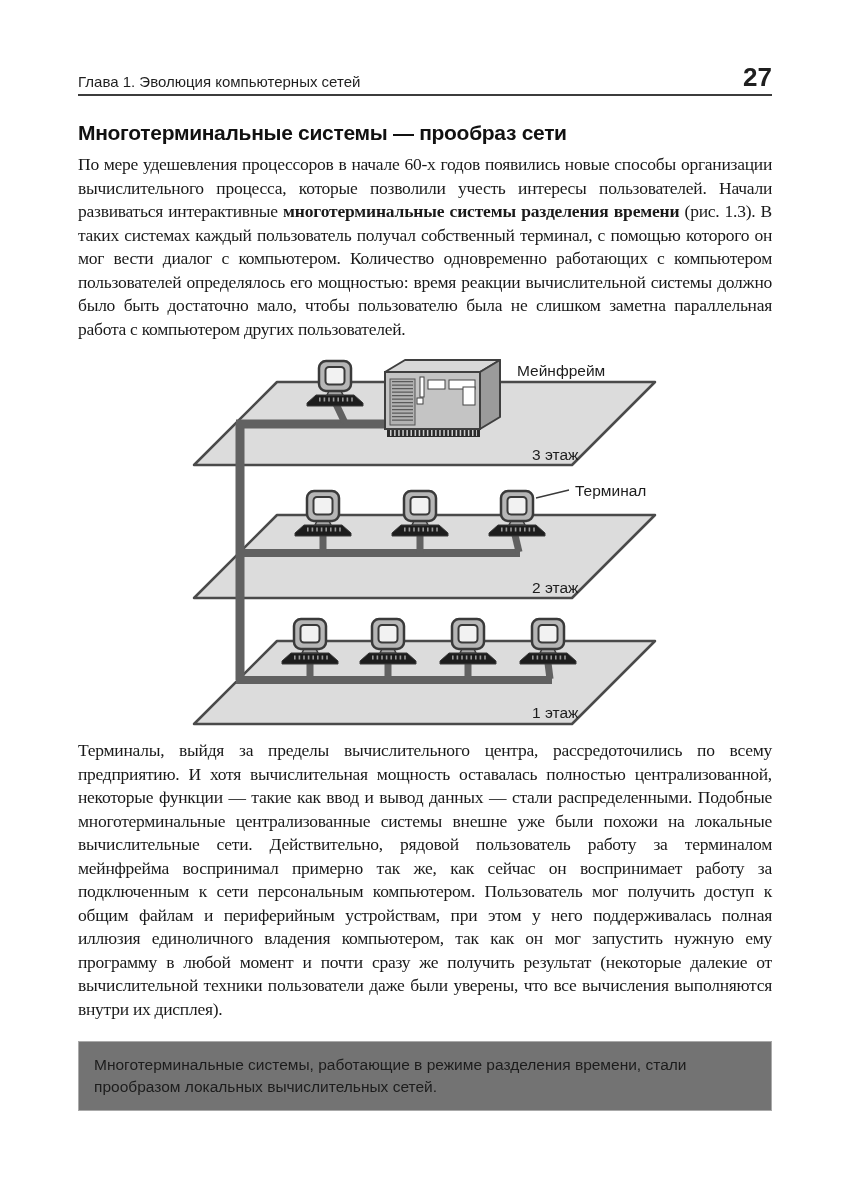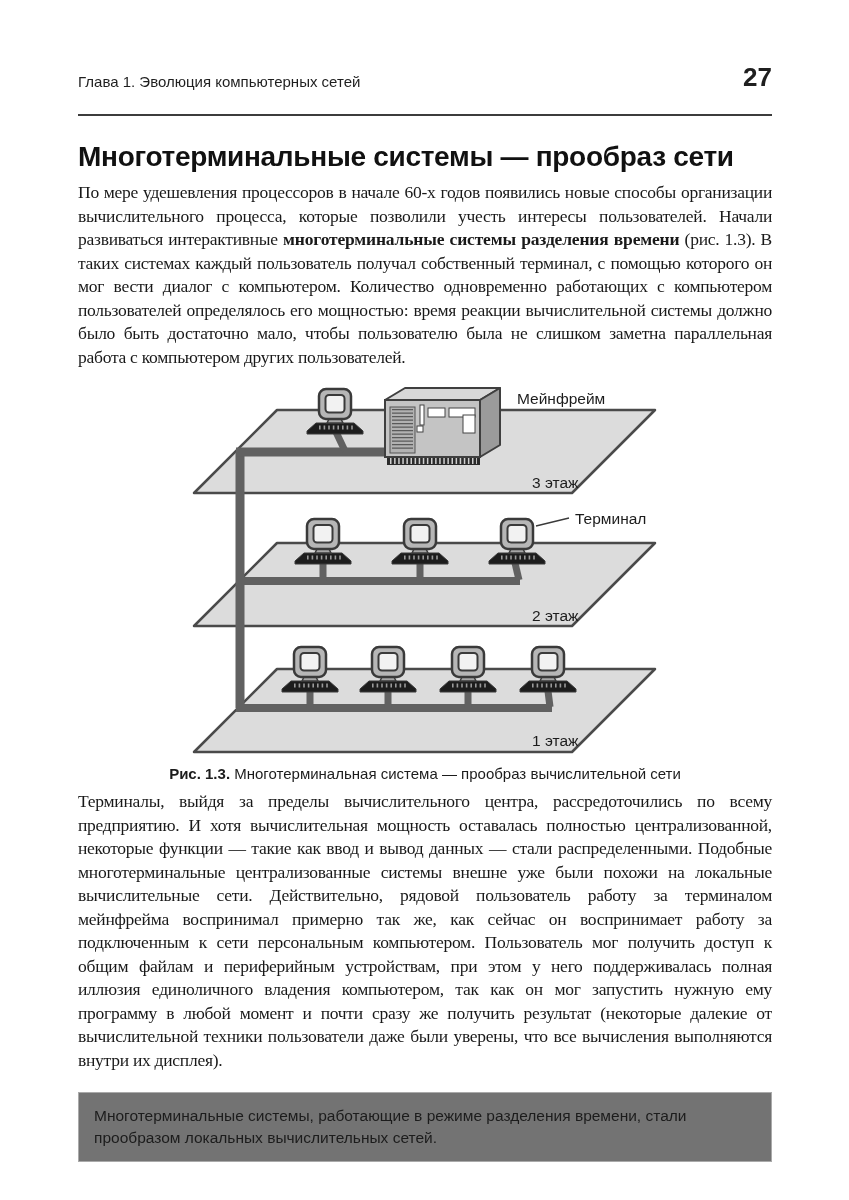--- a/index.html
+++ b/index.html
@@ -5,26 +5,26 @@
   * { margin:0; padding:0; box-sizing:border-box; }
   html,body { background:#ffffff; }
   .page {
     position:relative; width:849px; height:1200px; background:#ffffff;
     font-family:"Liberation Serif", serif; color:#1c1c1c; overflow:hidden;
     padding:64px 77px 0 78px;
   }
   .running-head {
     display:flex; justify-content:space-between; align-items:flex-end;
     font-family:"Liberation Sans", sans-serif; font-size:15px; color:#1f1f1f;
-    border-bottom:2px solid #3c3c3c; padding-bottom:24px;
+    border-bottom:2px solid #3c3c3c; padding-bottom:4px;
   }
   .running-head .pagenum { font-weight:bold; font-size:26px; line-height:1; }
   h1.title {
     margin-top:25px; font-family:"Liberation Sans", sans-serif;
-    font-size:28px; font-weight:bold; letter-spacing:-0.3px; color:#111;
+    font-size:21px; font-weight:bold; letter-spacing:-0.3px; color:#111;
   }
   .body-text {
     margin-top:8px; font-size:17.5px; line-height:23.5px; text-align:justify;
     letter-spacing:-0.015em; color:#191919;
   }
   .body-text b { letter-spacing:-0.01em; }
   .figure-wrap { margin-top:8px; height:382px; position:relative; }
   .figure-wrap svg { position:absolute; left:82px; top:0; }
   .fig-caption {
     margin-top:6px; text-align:center; font-family:"Liberation Sans", sans-serif;
@@ -114,19 +114,18 @@
       <line x1="376" y1="149" x2="409" y2="141" stroke="#3a3a3a" stroke-width="1.3"></line>
 
       <text class="diagram-label" x="357" y="27">Мейнфрейм</text>
       <text class="diagram-label" x="415" y="147">Терминал</text>
       <text class="diagram-label" x="372" y="111">3 этаж</text>
       <text class="diagram-label" x="372" y="244">2 этаж</text>
       <text class="diagram-label" x="372" y="369">1 этаж</text>
     </svg>
   </div>
 
-  <div class="fig-caption"><b>Рис. 1.3.</b><span> Многотерминальная система — прообраз вычислительной сети</span></div>
 
   <p class="body-text para2">Терминалы, выйдя за пределы вычислительного центра, рассредоточились по всему предприятию. И хотя вычислительная мощность оставалась полностью централизованной, некоторые функции — такие как ввод и вывод данных — стали распределенными. Подобные многотерминальные централизованные системы внешне уже были похожи на локальные вычислительные сети. Действительно, рядовой пользователь работу за терминалом мейнфрейма воспринимал примерно так же, как сейчас он воспринимает работу за подключенным к сети персональным компьютером. Пользователь мог получить доступ к общим файлам и периферийным устройствам, при этом у него поддерживалась полная иллюзия единоличного владения компьютером, так как он мог запустить нужную ему программу в любой момент и почти сразу же получить результат (некоторые далекие от вычислительной техники пользователи даже были уверены, что все вычисления выполняются внутри их дисплея).</p>
 
   <div class="note-box">Многотерминальные системы, работающие в режиме разделения времени, стали прообразом локальных вычислительных сетей.</div>
 
 </div>
 
 </body></html>

